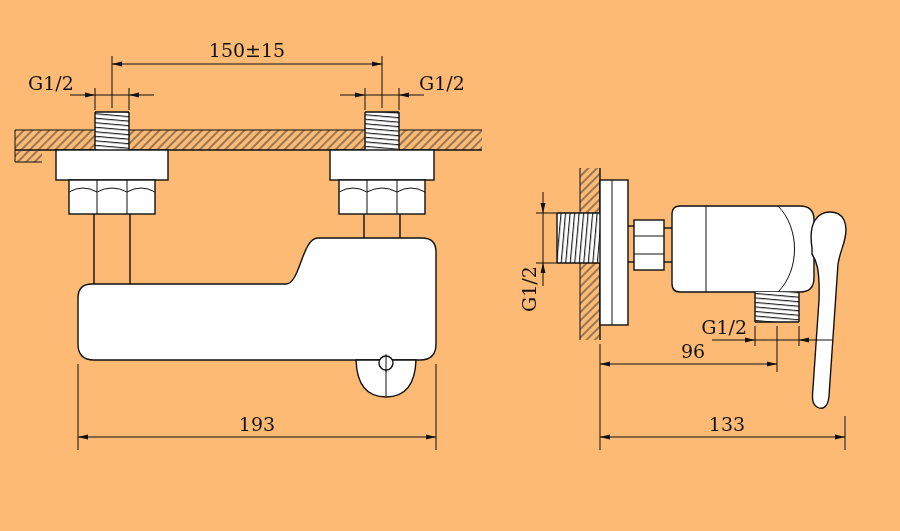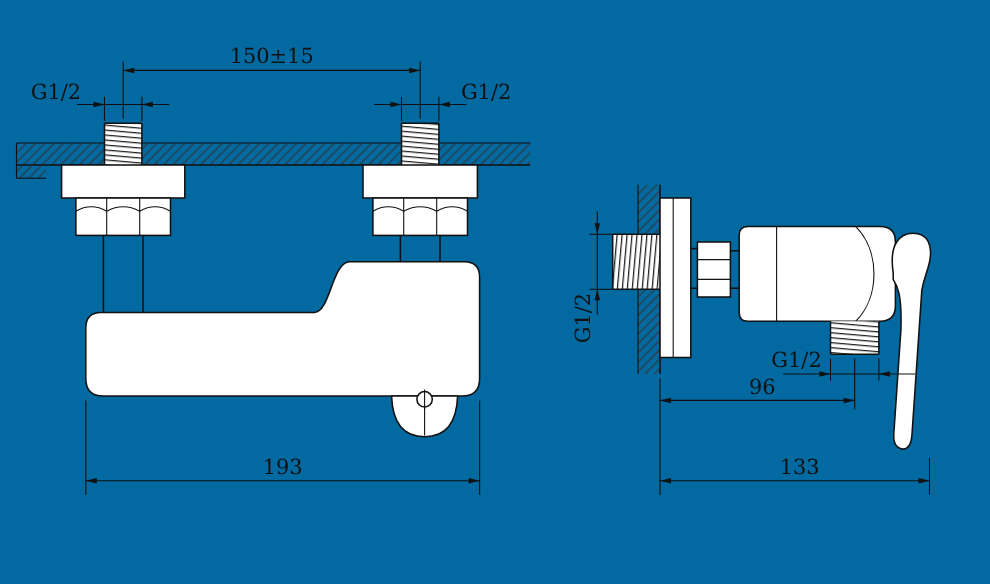--- a/index.html
+++ b/index.html
@@ -1,19 +1,19 @@
 <!DOCTYPE html>
 <html><head>
 <meta charset="utf-8">
 <style>
   html,body{margin:0;padding:0;background:#ffffff;}
   .canvas{
     position:relative;
     width:900px;height:531px;
-    background:#0369a1;
+    background:#fdba74;
     font-family:"DejaVu Serif", serif;
     overflow:hidden;
   }
   svg{display:block;}
   svg text{
     fill:#111111;
     font-family:"DejaVu Serif", serif;
     font-size:19px;
   }
   .thin{stroke:#111;stroke-width:1;fill:none;}

